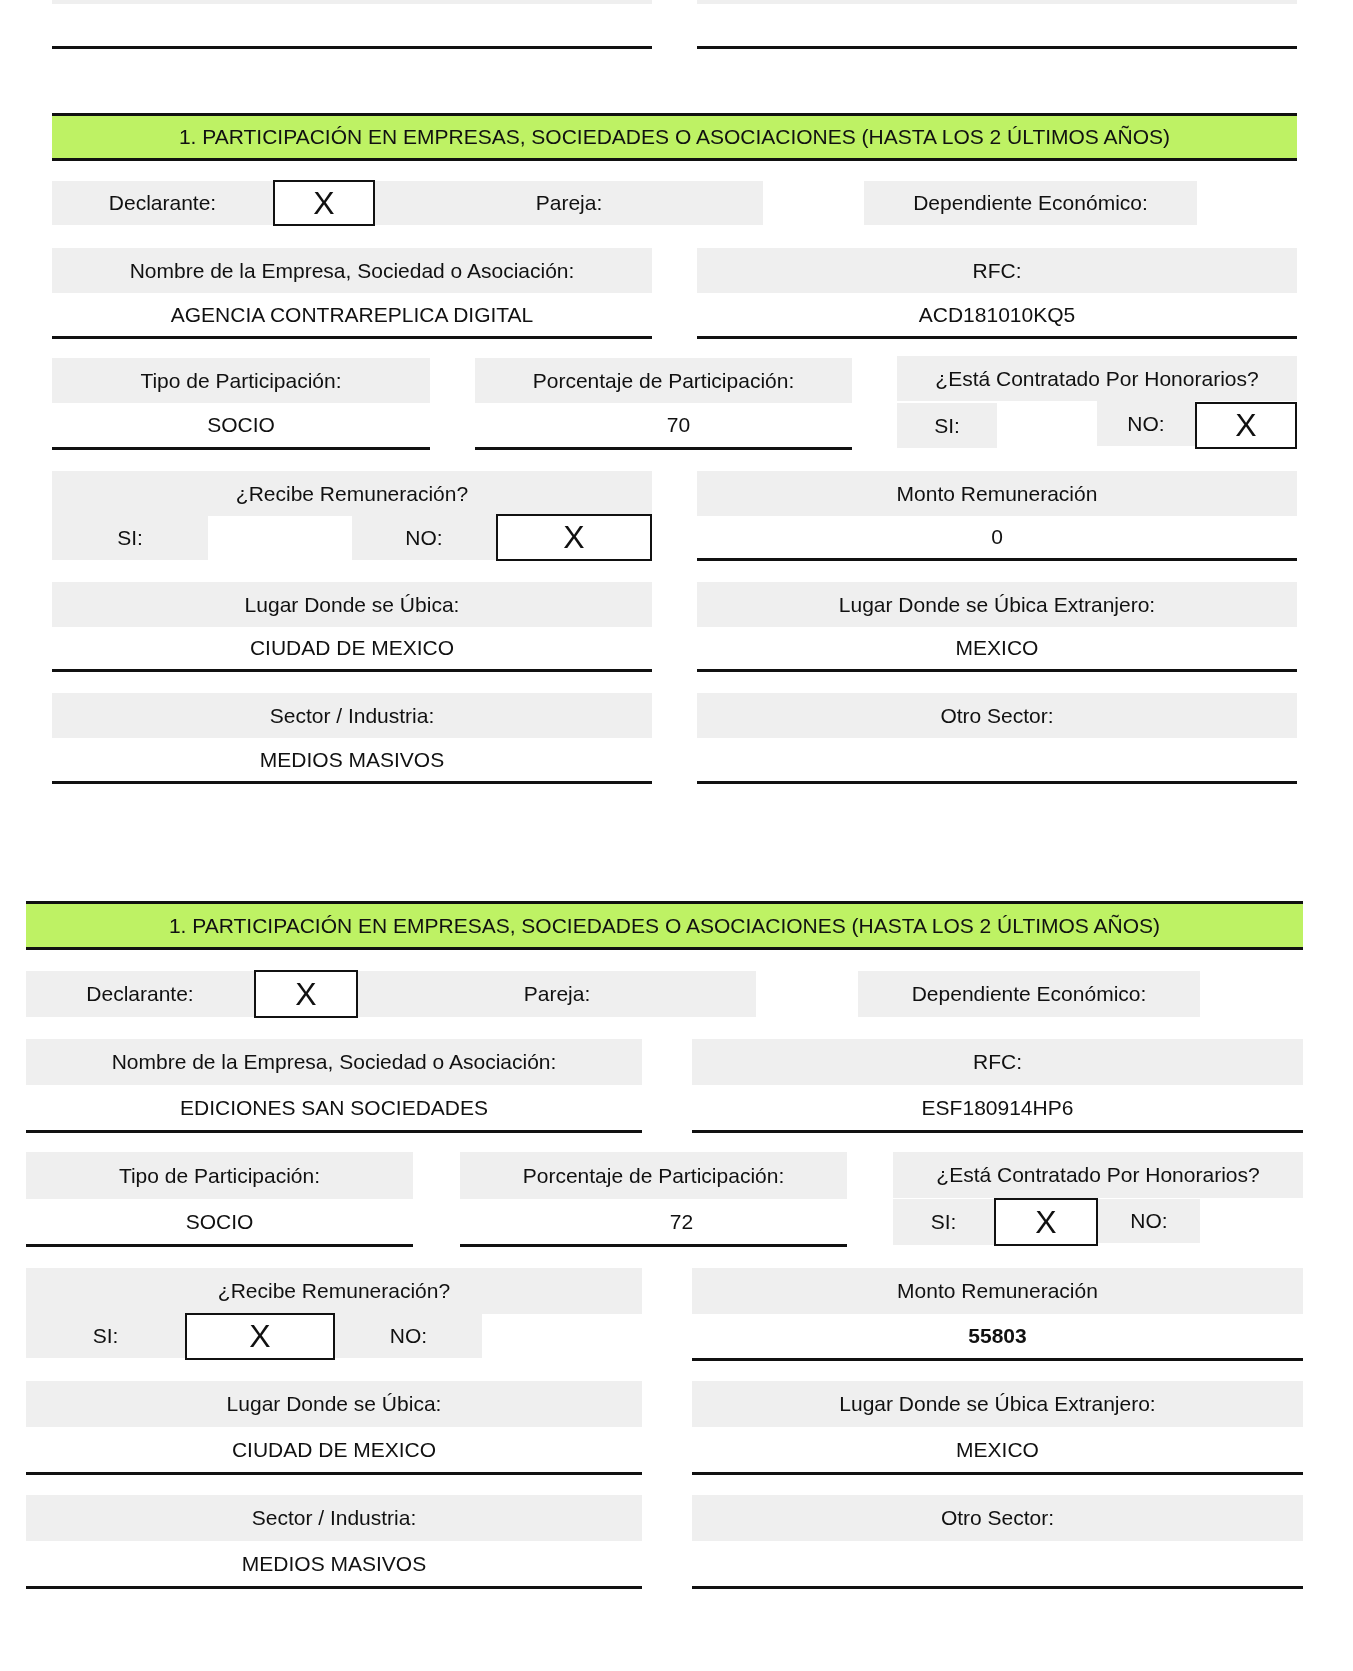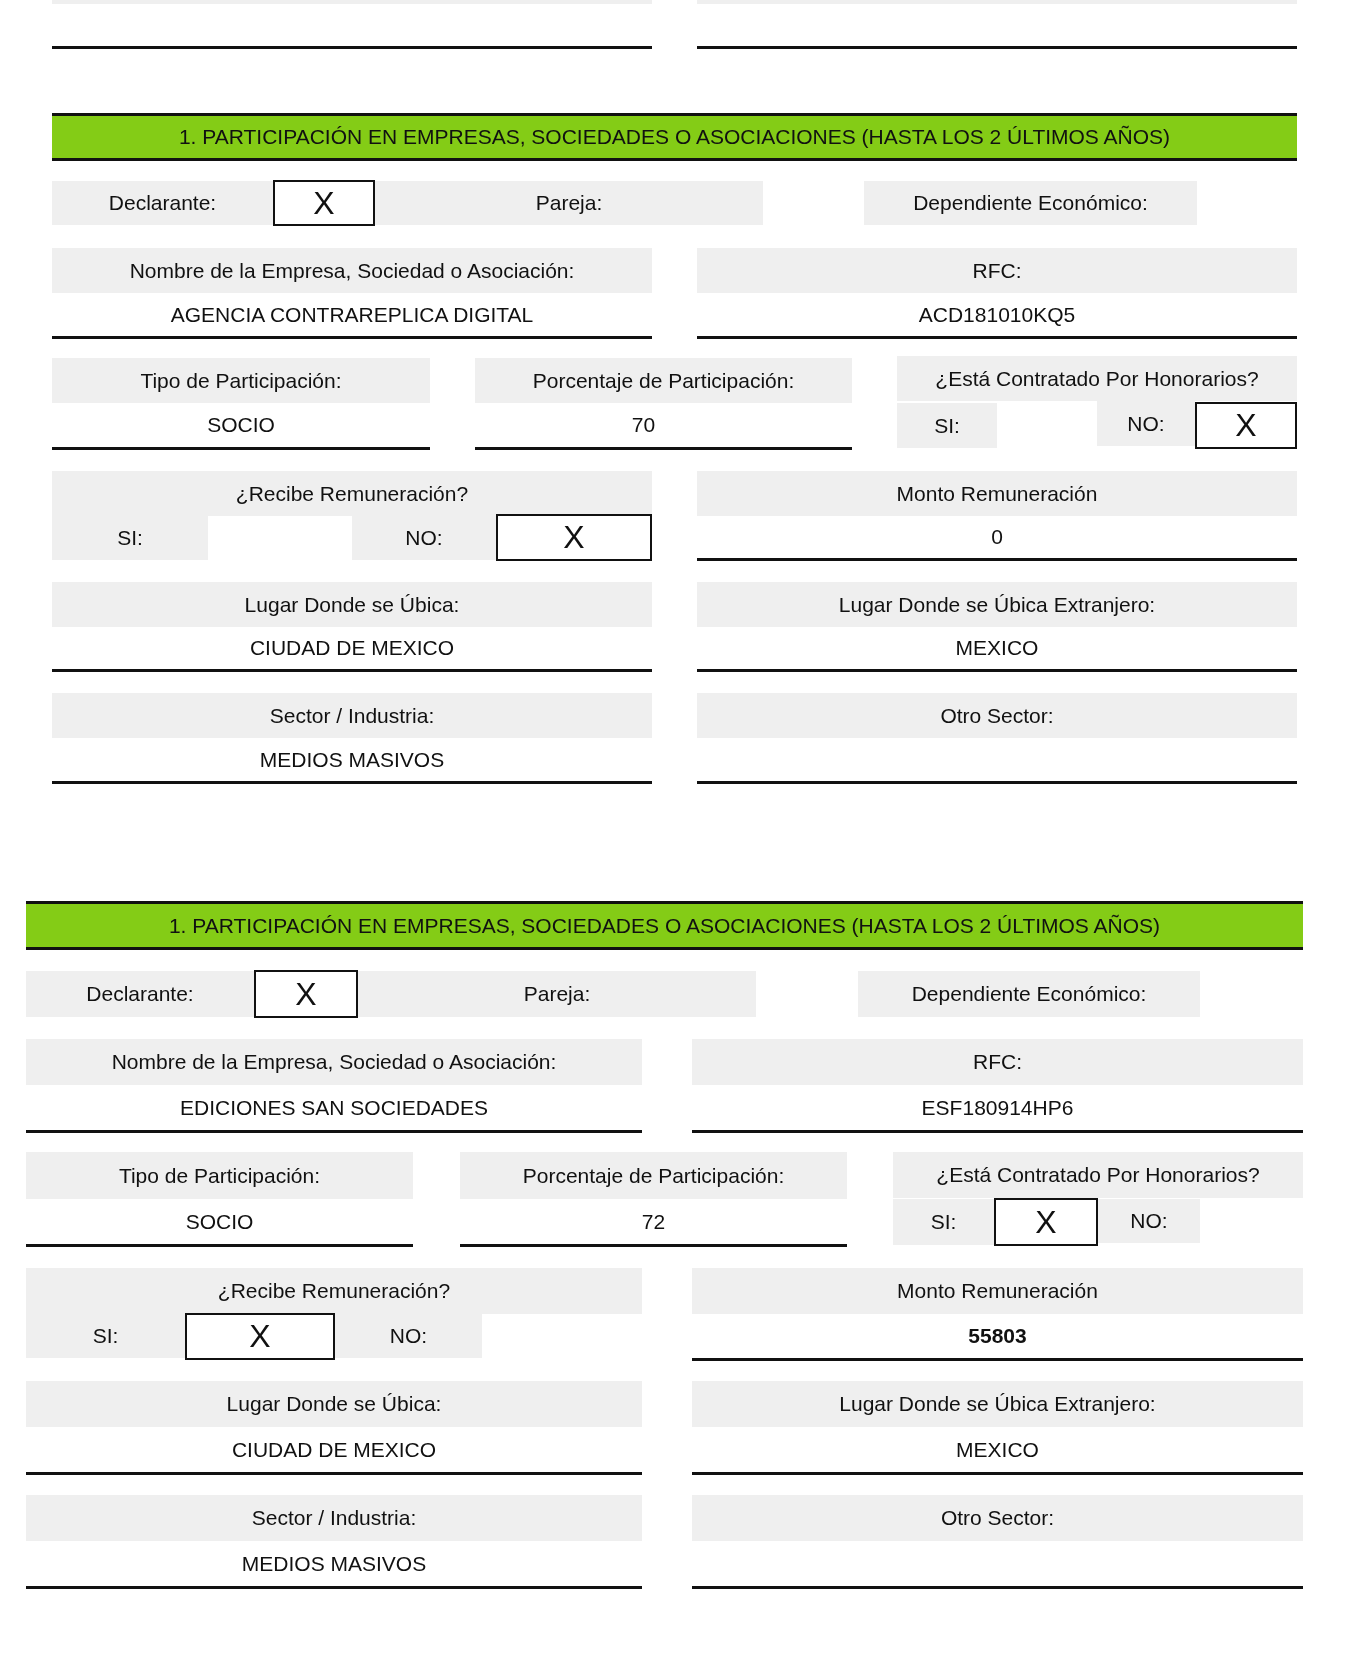--- a/index.html
+++ b/index.html
@@ -5,21 +5,21 @@
   html, body { margin: 0; padding: 0; background: #ffffff; }
   body { width: 1353px; height: 1671px; position: relative; overflow: hidden;
          font-family: "Liberation Sans", sans-serif; color: #111111; }
   .abs { position: absolute; box-sizing: border-box; }
   .gray { background: #efefef; }
   .lbl { display: flex; align-items: center; justify-content: center; font-size: 21px; white-space: nowrap; }
   .val { display: flex; align-items: center; justify-content: center; font-size: 21px; white-space: nowrap; }
   .line { height: 3px; background: #111111; }
   .hline { height: 3px; background: #111111; }
   .box { border: 2px solid #111111; background: #ffffff; display: flex; align-items: center; justify-content: center; font-size: 32px; }
-  .hdr { background: #84cc16; display: flex; align-items: center; justify-content: center; font-size: 21px; white-space: nowrap; }
+  .hdr { background: #bef264; display: flex; align-items: center; justify-content: center; font-size: 21px; white-space: nowrap; }
 </style>
 </head>
 <body>
 
 <div class="abs gray" style="left:52px; top:0; width:600px; height:4px;"></div>
 <div class="abs gray" style="left:697px; top:0; width:600px; height:4px;"></div>
 <div class="abs line" style="left:52px; top:46px; width:600px;"></div>
 <div class="abs line" style="left:697px; top:46px; width:600px;"></div>
 
 <div>
@@ -38,21 +38,21 @@
 
   <div class="abs gray lbl" style="left:697px; top:248px; width:600px; height:45px;">RFC:</div>
   <div class="abs val" style="left:697px; top:293px; width:600px; height:43px;">ACD181010KQ5</div>
   <div class="abs line" style="left:697px; top:336px; width:600px;"></div>
 
   <div class="abs gray lbl" style="left:52px; top:358px; width:378px; height:45px;">Tipo de Participación:</div>
   <div class="abs val" style="left:52px; top:403px; width:378px; height:44px;">SOCIO</div>
   <div class="abs line" style="left:52px; top:447px; width:378px;"></div>
 
   <div class="abs gray lbl" style="left:475px; top:358px; width:377px; height:45px;">Porcentaje de Participación:</div>
-  <div class="abs val" style="left:455px; top:403px; width:377px; height:44px;">70</div>
+  <div class="abs val" style="left:490px; top:403px; width:377px; height:44px;">70</div>
   <div class="abs line" style="left:475px; top:447px; width:377px;"></div>
 
   <div class="abs gray lbl" style="left:897px; top:356px; width:400px; height:45px;">¿Está Contratado Por Honorarios?</div>
   <div class="abs gray lbl" style="left:897px; top:403px; width:100px; height:45px;">SI:</div>
   <div class="abs gray lbl" style="left:1097px; top:401px; width:98px; height:45px;">NO:</div>
   <div class="abs box" style="left:1195px; top:402px; width:102px; height:47px;">X</div>
 
   <div class="abs gray lbl" style="left:52px; top:471px; width:600px; height:45px;">¿Recibe Remuneración?</div>
   <div class="abs gray lbl" style="left:52px; top:516px; width:156px; height:44px;">SI:</div>
   <div class="abs" style="left:208px; top:516px; width:144px; height:44px;"></div>
@@ -96,21 +96,21 @@
 
   <div class="abs gray lbl" style="left:692px; top:1039px; width:611px; height:46px;">RFC:</div>
   <div class="abs val" style="left:692px; top:1085px; width:611px; height:45px;">ESF180914HP6</div>
   <div class="abs line" style="left:692px; top:1130px; width:611px;"></div>
 
   <div class="abs gray lbl" style="left:26px; top:1152px; width:387px; height:47px;">Tipo de Participación:</div>
   <div class="abs val" style="left:26px; top:1199px; width:387px; height:45px;">SOCIO</div>
   <div class="abs line" style="left:26px; top:1244px; width:387px;"></div>
 
   <div class="abs gray lbl" style="left:460px; top:1152px; width:387px; height:47px;">Porcentaje de Participación:</div>
-  <div class="abs val" style="left:460px; top:1199px; width:387px; height:45px;">72</div>
+  <div class="abs val" style="left:488px; top:1199px; width:387px; height:45px;">72</div>
   <div class="abs line" style="left:460px; top:1244px; width:387px;"></div>
 
   <div class="abs gray lbl" style="left:893px; top:1152px; width:410px; height:46px;">¿Está Contratado Por Honorarios?</div>
   <div class="abs gray lbl" style="left:893px; top:1199px; width:101px; height:46px;">SI:</div>
   <div class="abs box" style="left:994px; top:1198px; width:104px; height:48px;">X</div>
   <div class="abs gray lbl" style="left:1098px; top:1199px; width:102px; height:44px;">NO:</div>
 
   <div class="abs gray lbl" style="left:26px; top:1268px; width:616px; height:46px;">¿Recibe Remuneración?</div>
   <div class="abs gray lbl" style="left:26px; top:1314px; width:159px; height:44px;">SI:</div>
   <div class="abs box" style="left:185px; top:1313px; width:150px; height:47px;">X</div>

